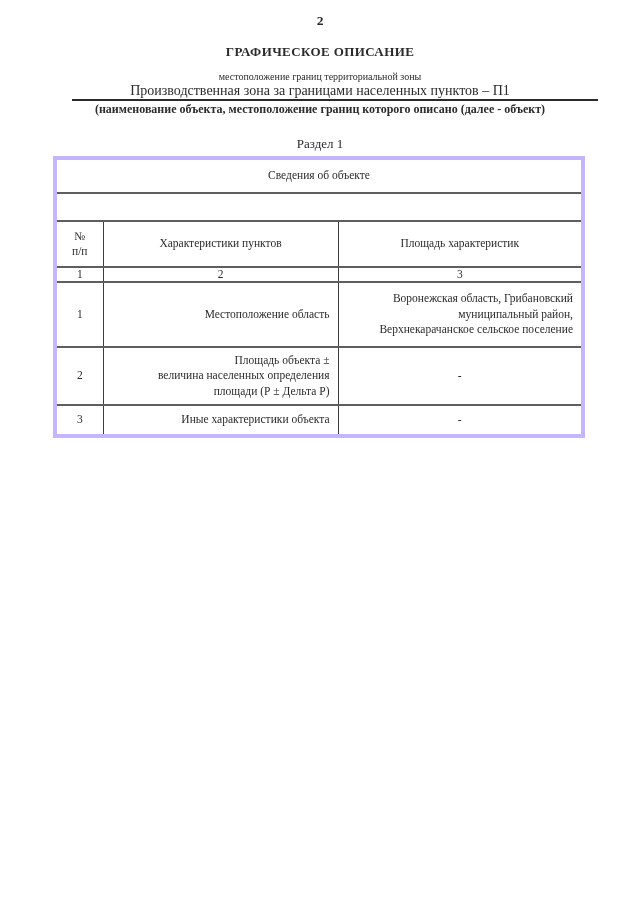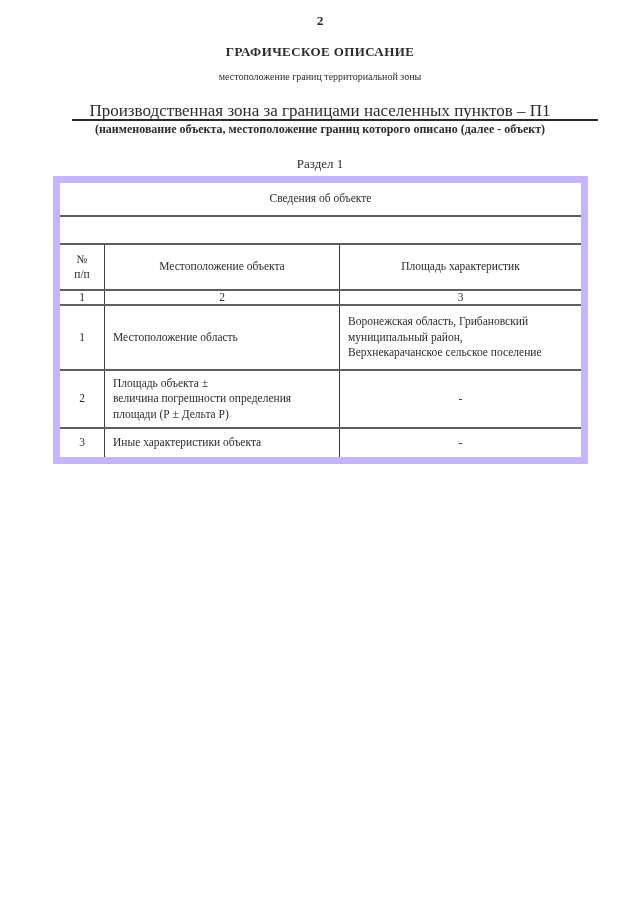--- a/index.html
+++ b/index.html
@@ -29,22 +29,22 @@
     line-height: 14px;
     font-weight: bold;
     letter-spacing: 0.4px;
   }
   .sub1 {
     margin-top: 11px;
     font-size: 10px;
     line-height: 14px;
   }
   .sub2 {
-    margin-top: 20px;
-    font-size: 17px;
+    margin-top: 0;
+    font-size: 14px;
     line-height: 14px;
   }
   .rule {
     margin: 1px 0 0 72px;
     width: 526px;
     height: 0;
     border-top: 2px solid #2a2a2a;
   }
   .caption {
     margin-top: 2px;
@@ -56,21 +56,21 @@
     margin-top: 22px;
     font-size: 13px;
     line-height: 13px;
   }
 
   table.info {
     margin: 6px 12px 0 53px;
     width: 528px;
     border-collapse: collapse;
     table-layout: fixed;
-    border: 7px solid #c4b5fd;
+    border: 4px solid #c4b5fd;
   }
   table.info td {
     border-left: 1px solid #3d3d3d;
     border-right: 1px solid #3d3d3d;
     border-top: 2px solid #5e5e5e;
     border-bottom: 2px solid #5e5e5e;
     font-size: 11.5px;
     line-height: 15.5px;
     padding: 2px 8px;
     vertical-align: middle;
@@ -82,21 +82,21 @@
 
   tr.t-title td   { height: 28px; text-align: center; }
   tr.t-empty td   { height: 22px; }
   tr.t-cols td    { height: 40px; text-align: center; white-space: pre-line; }
   tr.t-colnums td { height: 13px; text-align: center; padding: 0 8px; line-height: 13px; }
   tr.t-r1 td      { height: 59px; }
   tr.t-r2 td      { height: 52px; }
   tr.t-r3 td      { height: 24px; }
 
   td.c-center { text-align: center; }
-  td.c-left   { text-align: left; border-radius: 23px; }
+  td.c-left   { text-align: right; border-radius: 23px; }
   td.pre      { white-space: pre-line; }
 </style>
 </head>
 <body>
 
 <div class="page-num center">2</div>
 
 <div class="doc-title center">ГРАФИЧЕСКОЕ ОПИСАНИЕ</div>
 
 <div class="sub1 center">местоположение границ территориальной зоны</div>
@@ -118,38 +118,38 @@
   <tbody>
     <tr class="t-title">
       <td colspan="3">Сведения об объекте</td>
     </tr>
     <tr class="t-empty">
       <td colspan="3"></td>
     </tr>
     <tr class="t-cols">
       <td>№
 п/п</td>
-      <td>Местоположение объекта</td>
+      <td>Характеристики пунктов</td>
       <td>Площадь характеристик</td>
     </tr>
     <tr class="t-colnums">
       <td>1</td>
       <td>2</td>
       <td>3</td>
     </tr>
     <tr class="t-r1">
       <td class="c-center">1</td>
       <td class="c-left">Местоположение область</td>
       <td class="c-left pre">Воронежская область, Грибановский муниципальный район,
 Верхнекарачанское сельское поселение</td>
     </tr>
     <tr class="t-r2">
       <td class="c-center">2</td>
       <td class="c-left pre">Площадь объекта ±
-величина погрешности определения
+величина населенных определения
 площади (Р ± Дельта Р)</td>
       <td class="c-center">-</td>
     </tr>
     <tr class="t-r3">
       <td class="c-center">3</td>
       <td class="c-left">Иные характеристики объекта</td>
       <td class="c-center">-</td>
     </tr>
   </tbody>
 </table>

